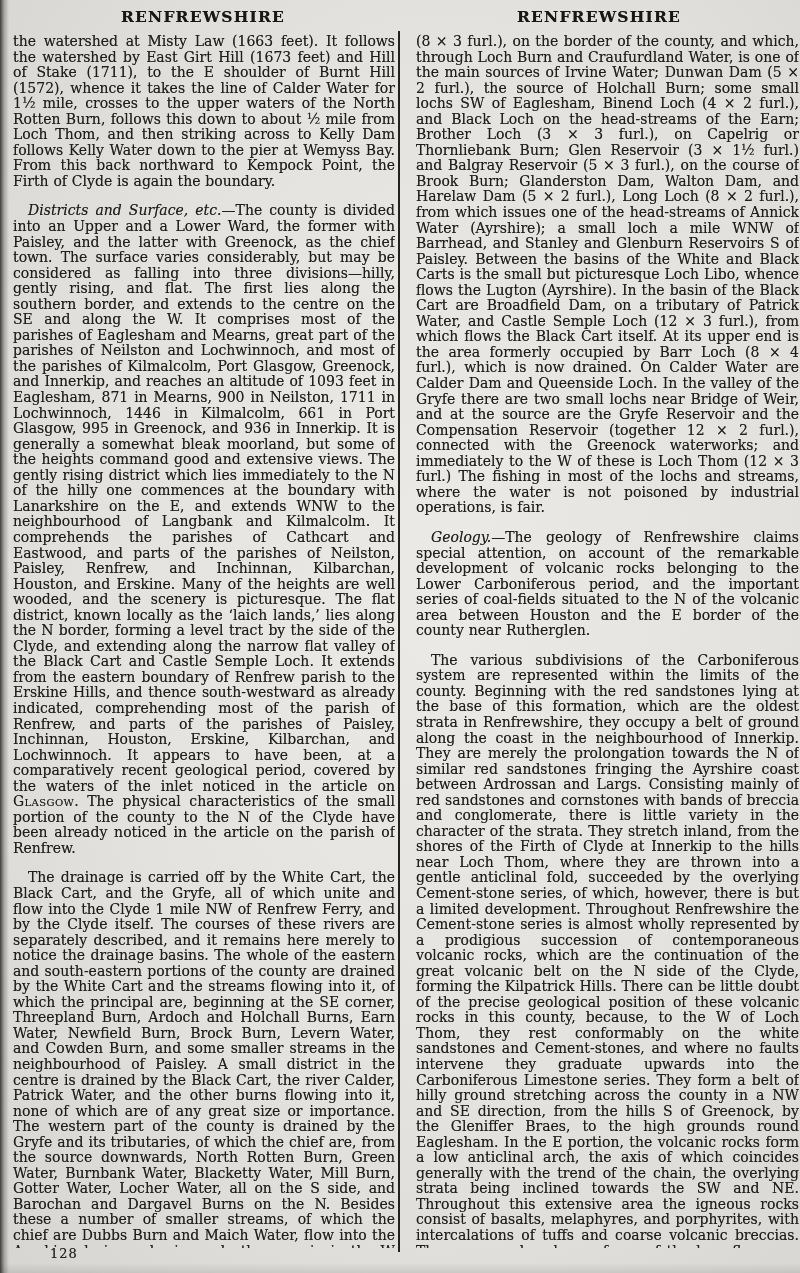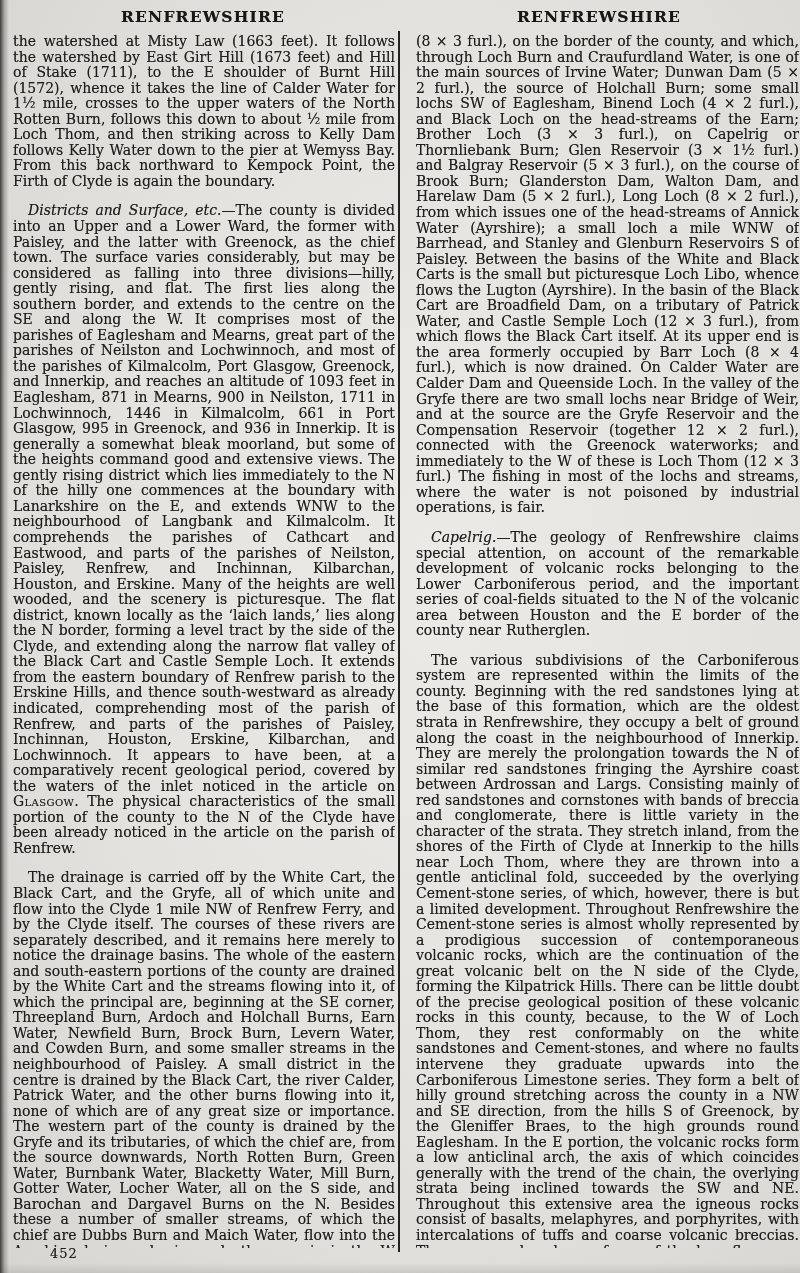--- a/index.html
+++ b/index.html
@@ -62,17 +62,17 @@
 <div class="column-divider"></div>
 
 <div class="column col-left">
     <p class="para"><span>the watershed at Misty Law (1663 feet).  It follows the watershed by East Girt Hill (1673 feet) and Hill of Stake (1711), to the E shoulder of Burnt Hill (1572), whence it takes the line of Calder Water for 1½ mile, crosses to the upper waters of the North Rotten Burn, follows this down to about ½ mile from Loch Thom, and then striking across to Kelly Dam follows Kelly Water down to the pier at Wemyss Bay.  From this back northward to Kempock Point, the Firth of Clyde is again the boundary.</span></p>
     <p class="para indent"><span class="italic">Districts and Surface, etc.</span><span>—The county is divided into an Upper and a Lower Ward, the former with Paisley, and the latter with Greenock, as the chief town.  The surface varies considerably, but may be considered as falling into three divisions—hilly, gently rising, and flat.  The first lies along the southern border, and extends to the centre on the SE and along the W.  It comprises most of the parishes of Eaglesham and Mearns, great part of the parishes of Neilston and Lochwinnoch, and most of the parishes of Kilmalcolm, Port Glasgow, Greenock, and Innerkip, and reaches an altitude of 1093 feet in Eaglesham, 871 in Mearns, 900 in Neilston, 1711 in Lochwinnoch, 1446 in Kilmalcolm, 661 in Port Glasgow, 995 in Greenock, and 936 in Innerkip.  It is generally a somewhat bleak moorland, but some of the heights command good and extensive views.  The gently rising district which lies immediately to the N of the hilly one commences at the boundary with Lanarkshire on the E, and extends WNW to the neighbourhood of Langbank and Kilmalcolm.  It comprehends the parishes of Cathcart and Eastwood, and parts of the parishes of Neilston, Paisley, Renfrew, and Inchinnan, Kilbarchan, Houston, and Erskine.  Many of the heights are well wooded, and the scenery is picturesque.  The flat district, known locally as the ‘laich lands,’ lies along the N border, forming a level tract by the side of the Clyde, and extending along the narrow flat valley of the Black Cart and Castle Semple Loch.  It extends from the eastern boundary of Renfrew parish to the Erskine Hills, and thence south-westward as already indicated, comprehending most of the parish of Renfrew, and parts of the parishes of Paisley, Inchinnan, Houston, Erskine, Kilbarchan, and Lochwinnoch.  It appears to have been, at a comparatively recent geological period, covered by the waters of the inlet noticed in the article on </span><span class="smallcaps">Glasgow</span><span>.  The physical characteristics of the small portion of the county to the N of the Clyde have been already noticed in the article on the parish of Renfrew.</span></p>
     <p class="para indent"><span>The drainage is carried off by the White Cart, the Black Cart, and the Gryfe, all of which unite and flow into the Clyde 1 mile NW of Renfrew Ferry, and by the Clyde itself.  The courses of these rivers are separately described, and it remains here merely to notice the drainage basins.  The whole of the eastern and south-eastern portions of the county are drained by the White Cart and the streams flowing into it, of which the principal are, beginning at the SE corner, Threepland Burn, Ardoch and Holchall Burns, Earn Water, Newfield Burn, Brock Burn, Levern Water, and Cowden Burn, and some smaller streams in the neighbourhood of Paisley.  A small district in the centre is drained by the Black Cart, the river Calder, Patrick Water, and the other burns flowing into it, none of which are of any great size or importance.  The western part of the county is drained by the Gryfe and its tributaries, of which the chief are, from the source downwards, North Rotten Burn, Green Water, Burnbank Water, Blacketty Water, Mill Burn, Gotter Water, Locher Water, all on the S side, and Barochan and Dargavel Burns on the N.  Besides these a number of smaller streams, of which the chief are Dubbs Burn and Maich Water, flow into the Ayrshire drainage basin, and others again in the W and N flow direct to the Clyde.  Of the latter the chief are Kelty Burn, entering the Firth of Clyde at Wemyss Bay; the Kipp, which enters at Innerkip; and Shaws Water at Greenock.  In the SE in the basin of the White Cart, there are a number of lochs, of which the most important are Loch Goin or Blackwoodhill Dam</span></p>
   </div>
 
 <div class="column col-right">
     <p class="para"><span>(8 × 3 furl.), on the border of the county, and which, through Loch Burn and Craufurdland Water, is one of the main sources of Irvine Water; Dunwan Dam (5 × 2 furl.), the source of Holchall Burn; some small lochs SW of Eaglesham, Binend Loch (4 × 2 furl.), and Black Loch on the head-streams of the Earn; Brother Loch (3 × 3 furl.), on Capelrig or Thornliebank Burn; Glen Reservoir (3 × 1½ furl.) and Balgray Reservoir (5 × 3 furl.), on the course of Brook Burn; Glanderston Dam, Walton Dam, and Harelaw Dam (5 × 2 furl.), Long Loch (8 × 2 furl.), from which issues one of the head-streams of Annick Water (Ayrshire); a small loch a mile WNW of Barrhead, and Stanley and Glenburn Reservoirs S of Paisley.  Between the basins of the White and Black Carts is the small but picturesque Loch Libo, whence flows the Lugton (Ayrshire).  In the basin of the Black Cart are Broadfield Dam, on a tributary of Patrick Water, and Castle Semple Loch (12 × 3 furl.), from which flows the Black Cart itself.  At its upper end is the area formerly occupied by Barr Loch (8 × 4 furl.), which is now drained.  On Calder Water are Calder Dam and Queenside Loch.  In the valley of the Gryfe there are two small lochs near Bridge of Weir, and at the source are the Gryfe Reservoir and the Compensation Reservoir (together 12 × 2 furl.), connected with the Greenock waterworks; and immediately to the W of these is Loch Thom (12 × 3 furl.)  The fishing in most of the lochs and streams, where the water is not poisoned by industrial operations, is fair.</span></p>
-    <p class="para indent"><span class="italic">Capelrig.</span><span>—The geology of Renfrewshire claims special attention, on account of the remarkable development of volcanic rocks belonging to the Lower Carboniferous period, and the important series of coal-fields situated to the N of the volcanic area between Houston and the E border of the county near Rutherglen.</span></p>
+    <p class="para indent"><span class="italic">Geology.</span><span>—The geology of Renfrewshire claims special attention, on account of the remarkable development of volcanic rocks belonging to the Lower Carboniferous period, and the important series of coal-fields situated to the N of the volcanic area between Houston and the E border of the county near Rutherglen.</span></p>
     <p class="para indent"><span>The various subdivisions of the Carboniferous system are represented within the limits of the county.  Beginning with the red sandstones lying at the base of this formation, which are the oldest strata in Renfrewshire, they occupy a belt of ground along the coast in the neighbourhood of Innerkip.  They are merely the prolongation towards the N of similar red sandstones fringing the Ayrshire coast between Ardrossan and Largs.  Consisting mainly of red sandstones and cornstones with bands of breccia and conglomerate, there is little variety in the character of the strata.  They stretch inland, from the shores of the Firth of Clyde at Innerkip to the hills near Loch Thom, where they are thrown into a gentle anticlinal fold, succeeded by the overlying Cement-stone series, of which, however, there is but a limited development.  Throughout Renfrewshire the Cement-stone series is almost wholly represented by a prodigious succession of contemporaneous volcanic rocks, which are the continuation of the great volcanic belt on the N side of the Clyde, forming the Kilpatrick Hills.  There can be little doubt of the precise geological position of these volcanic rocks in this county, because, to the W of Loch Thom, they rest conformably on the white sandstones and Cement-stones, and where no faults intervene they graduate upwards into the Carboniferous Limestone series.  They form a belt of hilly ground stretching across the county in a NW and SE direction, from the hills S of Greenock, by the Gleniffer Braes, to the high grounds round Eaglesham.  In the E portion, the volcanic rocks form a low anticlinal arch, the axis of which coincides generally with the trend of the chain, the overlying strata being inclined towards the SW and NE.  Throughout this extensive area the igneous rocks consist of basalts, melaphyres, and porphyrites, with intercalations of tuffs and coarse volcanic breccias.  The upper and under surfaces of the lava flows are extremely slaggy and scoriaceous, and the cavities are filled with agates and various zeolites.  The discharge of lavas and tuffs was so persistent that there are but few traces of sedimentary deposits in the volcanic series.  In the neighbourhood of Eaglesham, however, sandstones, dark shales, and sometimes impure fossiliferous limestones are associated with the tuffs.  An interesting feature con-</span></p>
   </div>
 
-<div class="page-number">452</div>
+<div class="page-number">128</div>
 
 </body></html>

